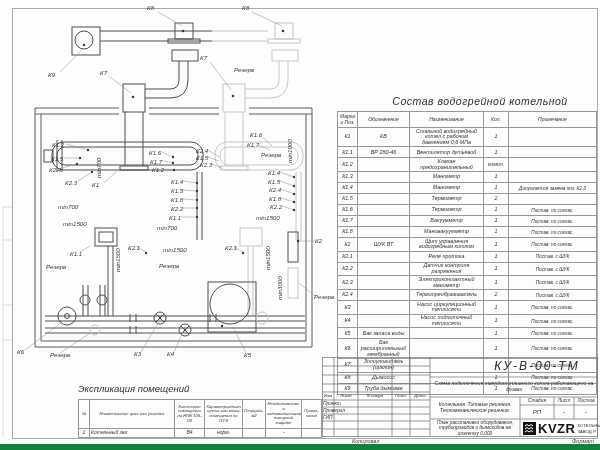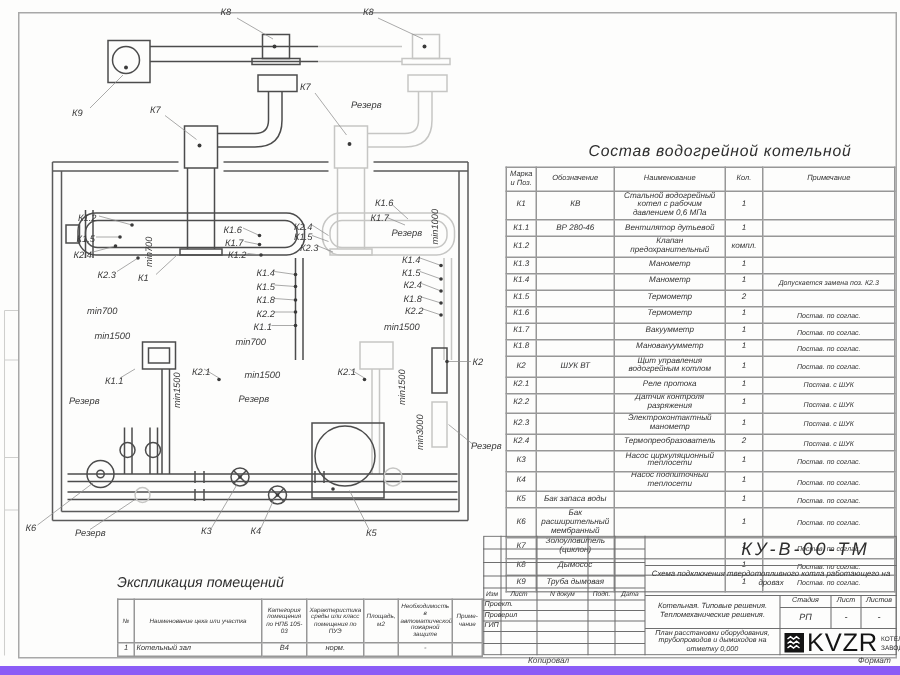--- a/index.html
+++ b/index.html
@@ -1,16 +1,16 @@
 <!DOCTYPE html>
 <html><head>
 <meta charset="utf-8">
 <style>
   html,body{margin:0;padding:0;}
-  .page{position:relative;width:600px;height:450px;background:#8b5cf6;overflow:hidden;
+  .page{position:relative;width:600px;height:450px;background:#15803d;overflow:hidden;
         font-family:"Liberation Sans",sans-serif;color:#333;}
   .sheet{position:absolute;left:0;top:0;width:600px;height:444px;background:#fdfdfc;}
   .frame{position:absolute;left:12px;top:8px;width:584px;height:429px;border:1px solid #a8a8a8;}
   svg text{font-family:"Liberation Sans",sans-serif;font-style:italic;fill:#3a3a3a;}
   
   .comp-title{position:absolute;left:360px;top:95px;width:240px;text-align:center;
       font-size:10.5px;font-style:italic;color:#2e2e2e;letter-spacing:.5px;white-space:nowrap;}
   table{border-collapse:collapse;table-layout:fixed;}
   td,th{border:0.5px solid #979797;font-style:italic;font-weight:normal;
       text-align:center;vertical-align:middle;overflow:hidden;}
@@ -26,21 +26,21 @@
   .expl-table td{height:7px;padding:.5px 1px;}
   
   .tblock{position:absolute;left:322px;top:357px;width:276px;height:80px;font-style:italic;}
   .tb-text{position:absolute;display:flex;align-items:center;justify-content:center;
       text-align:center;line-height:1.15;color:#2e2e2e;}
   .tb-left{justify-content:flex-start;text-align:left;}
   .doc-code{font-size:12px;letter-spacing:2px;padding-left:23px;}
   .kvzr-wrap{position:absolute;display:flex;align-items:center;gap:2px;font-style:normal;}
   .kvzr-mark{width:13px;height:13px;background:#141414;display:flex;align-items:center;
       justify-content:center;flex:0 0 auto;}
-  .kvzr-word{font-weight:normal;font-size:17px;color:#141414;letter-spacing:.5px;}
+  .kvzr-word{font-weight:bold;font-size:13px;color:#141414;letter-spacing:.5px;}
   .kvzr-co{font-size:4.3px;color:#2e2e2e;line-height:1.25;text-align:left;white-space:nowrap;}
   .below-frame{position:absolute;font-size:5.5px;font-style:italic;color:#444;white-space:nowrap;}
 </style>
 </head>
 <body>
 
 <div class="page">
   <div class="sheet">
     <div class="frame"></div>
 

